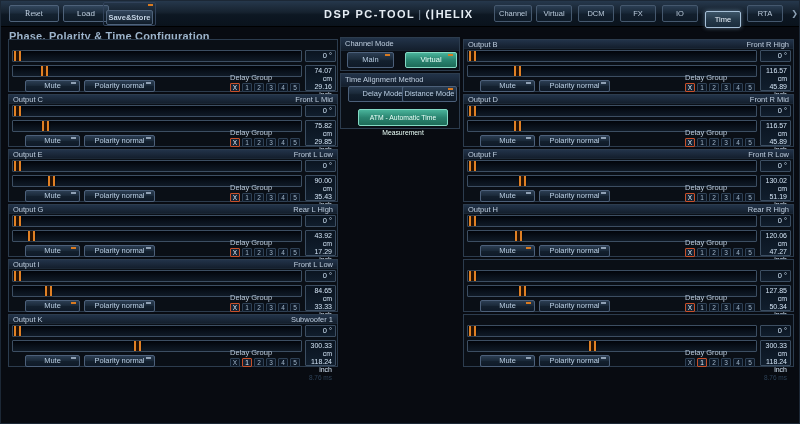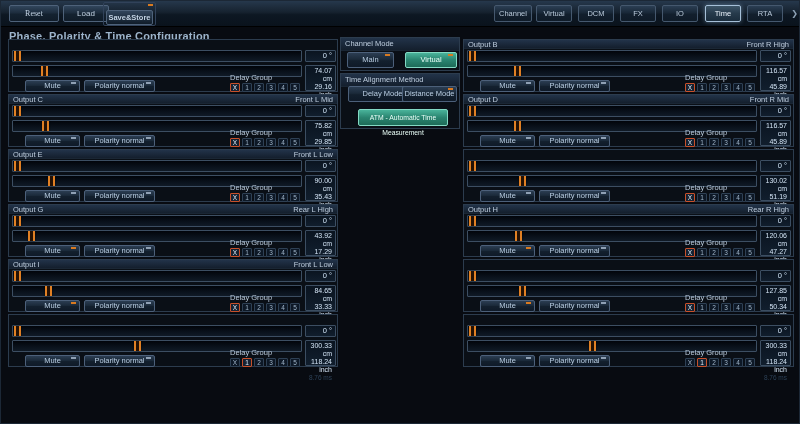--- a/index.html
+++ b/index.html
@@ -35,21 +35,21 @@
   #logo{position:absolute;left:323px;top:5px;height:16px;color:#e6edf4;
         font-size:11px;font-weight:bold;letter-spacing:1.5px;line-height:16px;white-space:nowrap;}
   #logo .sep{color:#6d7f92;font-weight:normal;margin:0 3px;}
   #logo .helix{letter-spacing:1px;}
   .navbtn{position:absolute;top:4px;height:17px;width:36px;
         background:linear-gradient(180deg,#2b3e53 0%,#192838 45%,#121f2d 55%,#0f1b28 100%);
         border:1px solid #45586e;border-radius:2px;color:#b9c9da;
         font-size:7.5px;line-height:15px;text-align:center;cursor:pointer;}
   .navbtn.active{border:1px solid #a6c0d8;color:#e9f2fb;
         background:linear-gradient(180deg,#3d5568 0%,#263a4b 50%,#1b2d3d 100%);
-        box-shadow:0 0 4px rgba(140,175,205,.55);}
+        box-shadow:0 0 4px rgba(140,175,205,.55);margin-top:6px;}
   #nav-more{position:absolute;right:3px;top:8px;color:#8ea2b6;font-size:8px;}
 
   
   #page-title{position:absolute;left:8px;top:29px;font-size:11px;font-weight:bold;
               color:#9db4cb;letter-spacing:.2px;}
 
   .col{position:absolute;top:38px;}
   #col-left{left:7px;width:330px;}
   #col-right{left:462px;width:331px;}
 
@@ -116,20 +116,26 @@
 
 <div id="app">
 
   <div id="topbar">
     <div class="tbtn" style="left:8px;width:50px;font-family:Liberation Serif, serif;">Reset</div>
     <div class="tbtn" style="left:62px;width:46px;">Load</div>
     <div id="savebox">
       <span class="led"></span>
       <div id="save-btn">Save&amp;Store</div>
     </div>
+    <div id="logo">
+      <span>DSP PC-TOOL</span><span class="sep">|</span><span><svg width="10" height="11" viewBox="0 0 20 22" style="vertical-align:-2px;">
+            <path d="M6 2 A11 11 0 0 0 6 20" stroke="#e6edf4" fill="none" stroke-width="3"></path>
+            <rect x="11" y="1" width="3.4" height="20" fill="#e6edf4"></rect>
+          </svg></span><span class="helix">HELIX</span>
+    </div>
     <div id="nav-tabs">
         <div class="navbtn" style="left: 493px; width: 38px;">Channel</div>
         <div class="navbtn" style="left: 535px;">Virtual</div>
         <div class="navbtn" style="left: 577px;">DCM</div>
         <div class="navbtn" style="left: 619px;">FX</div>
         <div class="navbtn" style="left: 661px;">IO</div>
         <div class="navbtn active" style="left: 704px;">Time</div>
         <div class="navbtn" style="left: 746px;">RTA</div>
       </div>
     <div id="nav-more">❯</div>
@@ -278,20 +284,24 @@
           <div class="dgb active" style="left: 0px;">X</div>
           <div class="dgb" style="left: 12px;">1</div>
           <div class="dgb" style="left: 24px;">2</div>
           <div class="dgb" style="left: 36px;">3</div>
           <div class="dgb" style="left: 48px;">4</div>
           <div class="dgb" style="left: 60px;">5</div>
         </div>
   </div>
 
   <div class="section">
+    <div class="sec-header">
+      <span class="sec-title">Output K</span>
+      <span class="sec-channel">Subwoofer 1</span>
+    </div>
     <div class="track phase-track">
       <div class="handle" style="left: 1px;"></div>
     </div>
     <div class="valbox phase-val">0 °</div>
     <div class="track dist-track">
       <div class="handle" style="left: calc(43% - 3px);"></div>
     </div>
     <div class="valbox dist-val">
       <div class="v-cm">300.33 cm</div>
       <div class="v-inch">118.24 inch</div>
@@ -365,20 +375,24 @@
           <div class="dgb active" style="left: 0px;">X</div>
           <div class="dgb" style="left: 12px;">1</div>
           <div class="dgb" style="left: 24px;">2</div>
           <div class="dgb" style="left: 36px;">3</div>
           <div class="dgb" style="left: 48px;">4</div>
           <div class="dgb" style="left: 60px;">5</div>
         </div>
   </div>
 
   <div class="section">
+    <div class="sec-header">
+      <span class="sec-title">Output F</span>
+      <span class="sec-channel">Front R Low</span>
+    </div>
     <div class="track phase-track">
       <div class="handle" style="left: 1px;"></div>
     </div>
     <div class="valbox phase-val">0 °</div>
     <div class="track dist-track">
       <div class="handle" style="left: calc(18.9% - 3px);"></div>
     </div>
     <div class="valbox dist-val">
       <div class="v-cm">130.02 cm</div>
       <div class="v-inch">51.19 inch</div>

